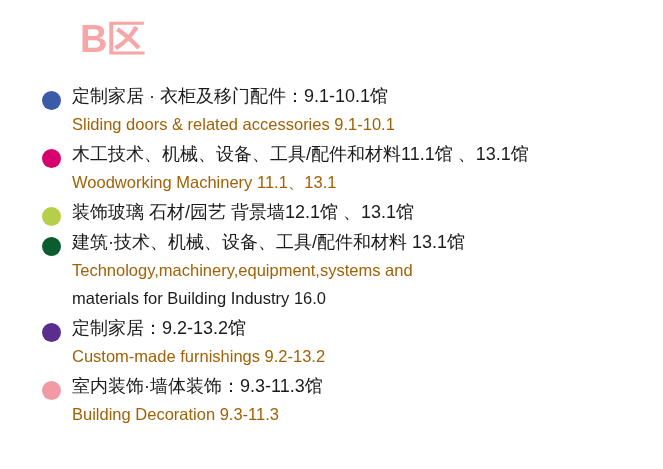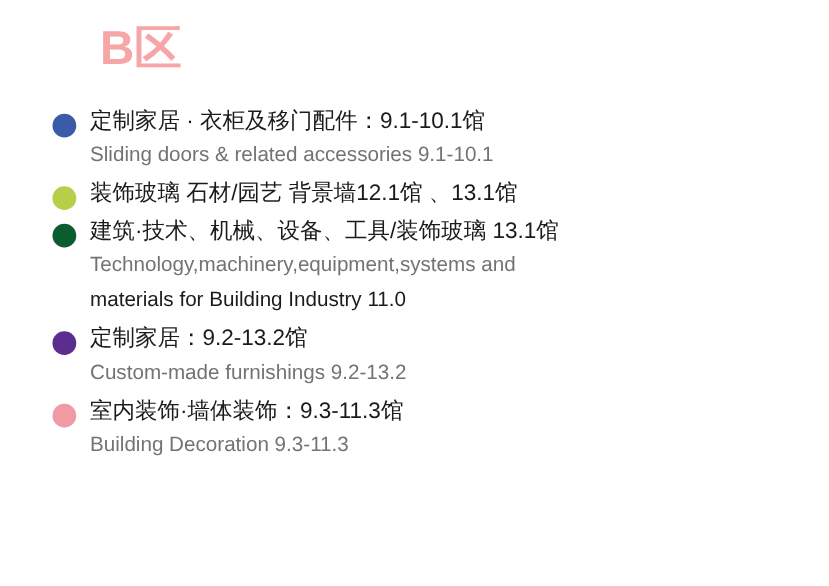--- a/index.html
+++ b/index.html
@@ -60,21 +60,21 @@
   }
   .cn {
     font-size: 18px;
     color: #1b1b1b;
     line-height: 28px;
     white-space: nowrap;
     font-family: "Liberation Sans", sans-serif;
   }
   .en {
     font-size: 16.5px;
-    color: #737373;
+    color: #a16207;
     line-height: 28px;
     font-family: "Liberation Sans", sans-serif;
   }
   .en-2 {
     font-size: 16.5px;
     color: #1b1b1b;
     line-height: 28px;
     font-family: "Liberation Sans", sans-serif;
   }
 </style>
@@ -90,38 +90,47 @@
     <div class="item">
       <div class="bullet-wrap">
         <span class="bullet" style="background:#3b5ba9"></span>
       </div>
       <div class="texts">
         <div class="cn">定制家居 · 衣柜及移门配件：9.1-10.1馆</div>
         <div class="en">Sliding doors &amp; related accessories  9.1-10.1</div>
       </div>
     </div>
 
+    <div class="item">
+      <div class="bullet-wrap">
+        <span class="bullet" style="background:#d6006f"></span>
+      </div>
+      <div class="texts">
+        <div class="cn">木工技术、机械、设备、工具/配件和材料11.1馆 、13.1馆</div>
+        <div class="en">Woodworking Machinery  11.1、13.1</div>
+      </div>
+    </div>
 
     <div class="item">
       <div class="bullet-wrap">
         <span class="bullet" style="background:#b5cf4a"></span>
       </div>
       <div class="texts">
         <div class="cn">装饰玻璃 石材/园艺 背景墙12.1馆 、13.1馆</div>
       </div>
     </div>
 
     <div class="item">
       <div class="bullet-wrap">
         <span class="bullet" style="background:#0b5c2e"></span>
       </div>
       <div class="texts">
-        <div class="cn">建筑·技术、机械、设备、工具/装饰玻璃 13.1馆</div>
+        <div class="cn">建筑·技术、机械、设备、工具/配件和材料 13.1馆</div>
         <div class="en">Technology,machinery,equipment,systems and</div>
-        <div class="en-2">materials for Building Industry  11.0</div>
+        <div class="en-2">materials for Building Industry  16.0</div>
       </div>
     </div>
 
     <div class="item">
       <div class="bullet-wrap">
         <span class="bullet" style="background:#5b2d8e"></span>
       </div>
       <div class="texts">
         <div class="cn">定制家居：9.2-13.2馆</div>
         <div class="en">Custom-made  furnishings  9.2-13.2</div>

